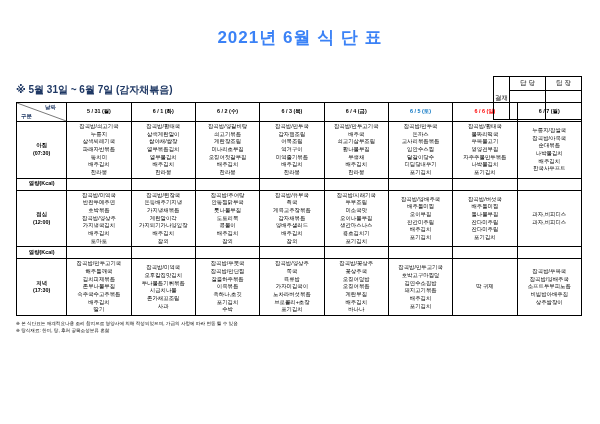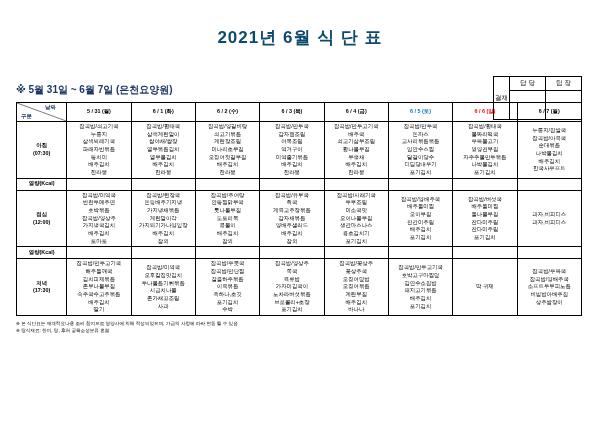--- a/index.html
+++ b/index.html
@@ -10,21 +10,21 @@
     color:#000;
     overflow:hidden;
   }
   .page{position:relative;width:600px;height:424px;box-sizing:border-box;padding:0 16px;}
 
   
   .title{
     text-align:center;
     font-size:17px;
     font-weight:bold;
-    color:#0c4a6e;
+    color:#3b82f6;
     letter-spacing:1px;
     margin-top:26px;
   }
 
   
   .approval{
     position:absolute;
     right:18px;top:50px;
     border-collapse:collapse;
     font-size:6.5px;
@@ -104,21 +104,21 @@
       <td class="hd">담 당</td>
       <td class="hd">팀 장</td>
     </tr>
     <tr>
       <td class="sign"></td>
       <td class="sign"></td>
     </tr>
   </tbody>
     </table>
 
-  <div class="period">※ 5월 31일 ~ 6월 7일 (은천요양원)</div>
+  <div class="period">※ 5월 31일 ~ 6월 7일 (감자채볶음)</div>
 
   <table class="menu">
     <colgroup>
       <col style="width:50px">
       <col style="width:64px">
         <col style="width:64px">
         <col style="width:64px">
         <col style="width:64px">
       <col style="width:64px">
         <col style="width:64px">

